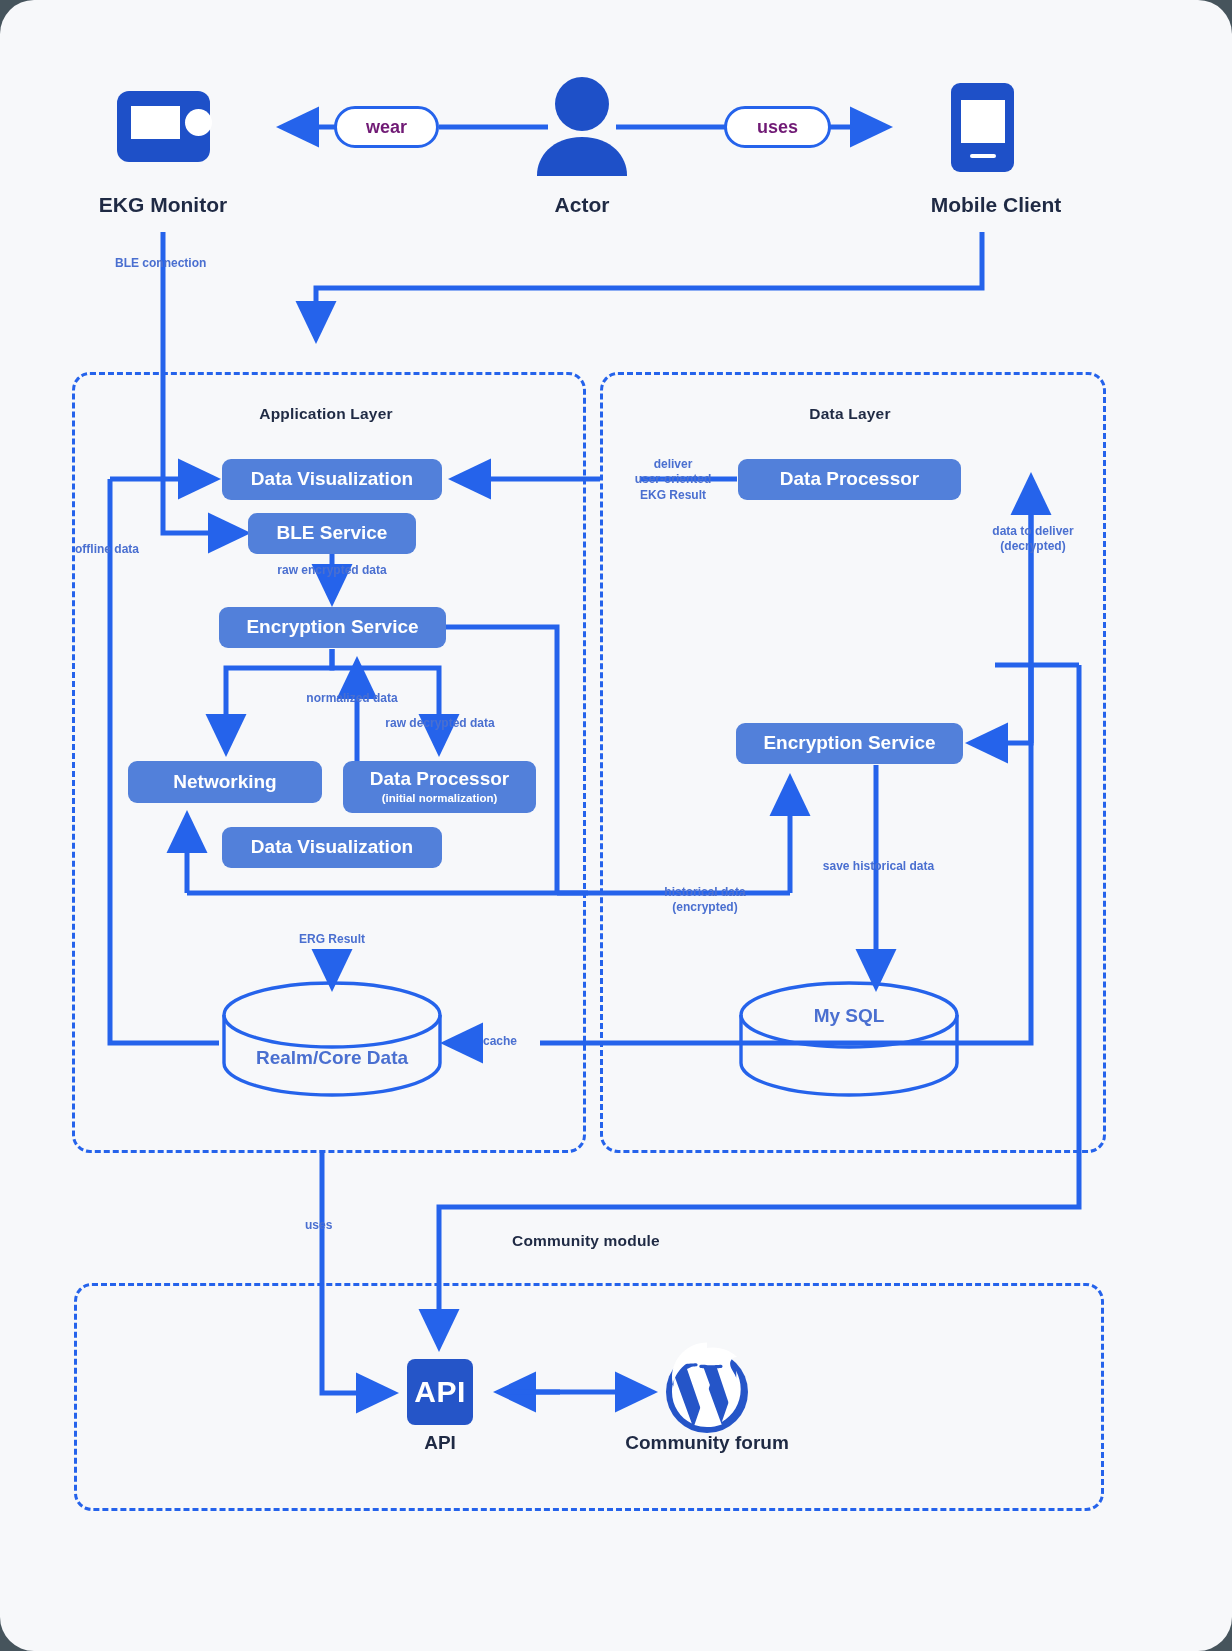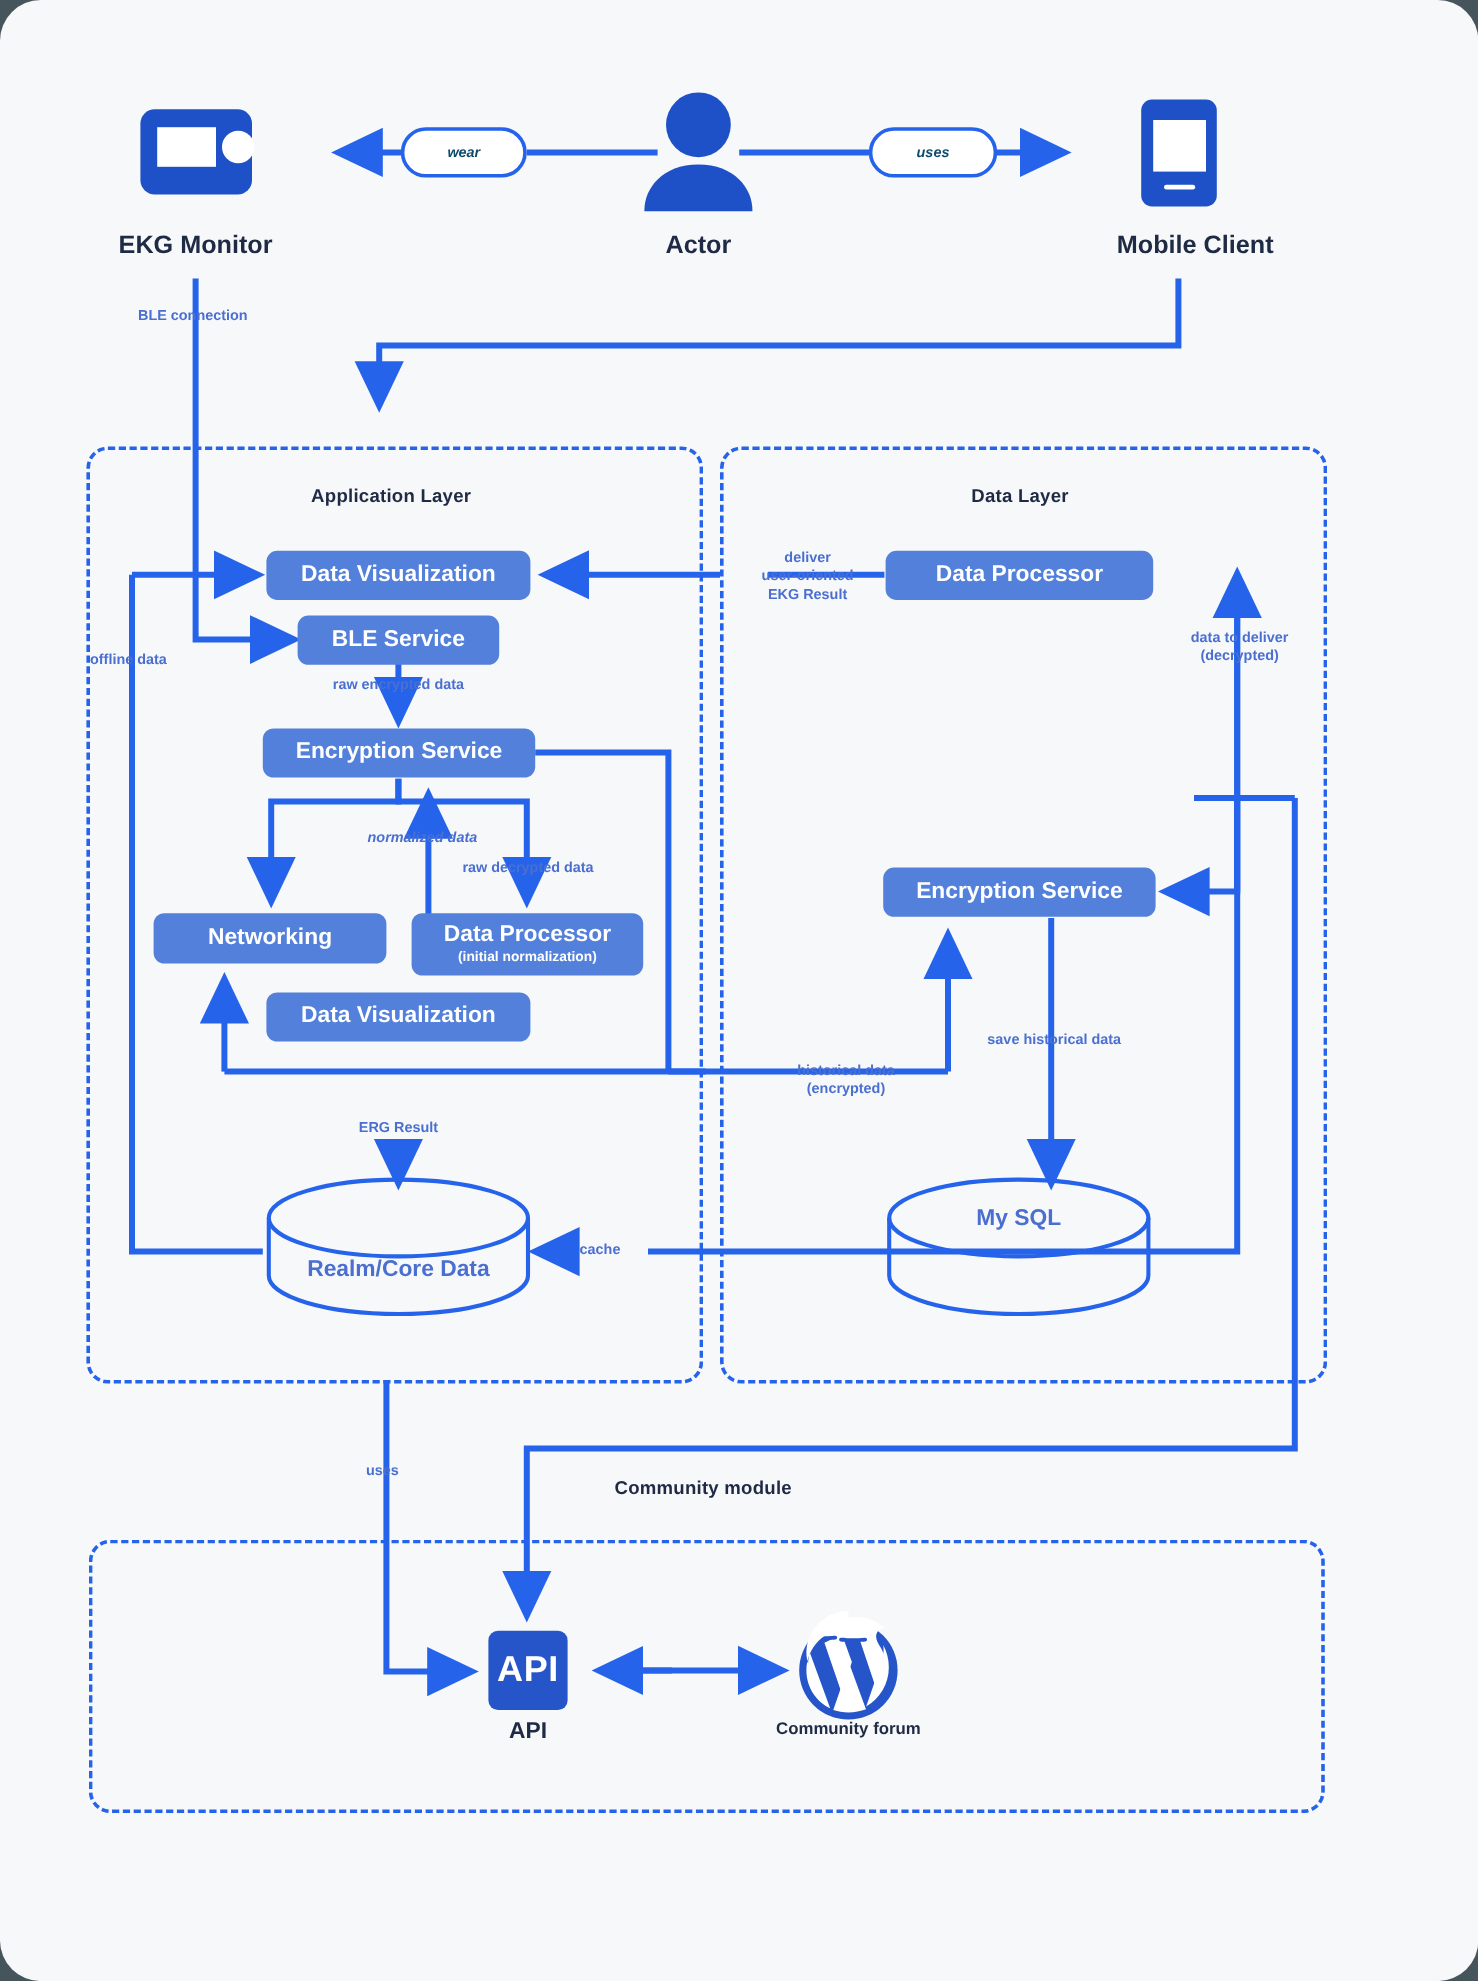--- a/index.html
+++ b/index.html
@@ -95,25 +95,24 @@
 
   
   .pill {
     position: absolute;
     background: #ffffff;
     border: 3.5px solid #2563eb;
     border-radius: 999px;
     display: flex;
     align-items: center;
     justify-content: center;
-    font-size: 12px;
-    font-weight: bold;
-    color: #0c4a6e;
+    font-size: 18px;
+    font-weight: bold;
+    color: #701a75;
     box-sizing: border-box;
-    font-style: italic;
   }
 
   
   .ekg-icon {
     position: absolute;
     background: #1e50c8;
     border-radius: 12px;
   }
   .ekg-screen {
     position: absolute;
@@ -278,21 +277,21 @@
     <span class="sub">(initial normalization)</span>
   </div>
   <div class="box" style="left:222px; top:827px; width:220px; height:41px;">
     <span>Data Visualization</span>
   </div>
 
   <div class="db-label" style="left:224px; top:1005px; width:216px;margin-top:42px;">Realm/Core Data</div>
 
   <div class="elabel l" style="left:75px; top:542px;">offline data</div>
   <div class="elabel c" style="left:242px; top:563px; width:180px;">raw encrypted data</div>
-  <div class="elabel c" style="left:262px; top:691px; width:180px;font-style:italic;">normalized data</div>
+  <div class="elabel c" style="left:262px; top:691px; width:180px;">normalized data</div>
   <div class="elabel c" style="left:350px; top:716px; width:180px;">raw decrypted data</div>
   <div class="elabel c" style="left:242px; top:932px; width:180px;">ERG Result</div>
   <div class="elabel c" style="left:455px; top:1034px; width:90px;">cache</div>
 
   <div class="panel" style="left:600px; top:372px; width:500px; height:775px;"></div>
   <div class="panel-title" style="left:600px; top:405px; width:500px;">Data Layer</div>
 
   <div class="box" style="left:738px; top:459px; width:223px; height:41px;">
     <span>Data Processor</span>
   </div>
@@ -314,15 +313,15 @@
   <div class="panel" style="left:74px; top:1283px; width:1024px; height:222px;"></div>
   <div class="panel-title" style="left:74px; top:1232px; width:1024px;">Community module</div>
 
   <div class="elabel l" style="left:305px; top:1218px;">uses</div>
 
   <div class="api-icon" style="left:407px; top:1359px; width:66px; height:66px;">
     <span>API</span>
   </div>
   <div class="nodelabel" style="left:340px; top:1432px; width:200px; font-size:19px;">API</div>
 
-  <div class="nodelabel" style="left:607px; top:1432px; width:200px; font-size:14px;">Community forum</div>
+  <div class="nodelabel" style="left:607px; top:1432px; width:200px; font-size:19px;">Community forum</div>
 
 </div>
 
 </body></html>

